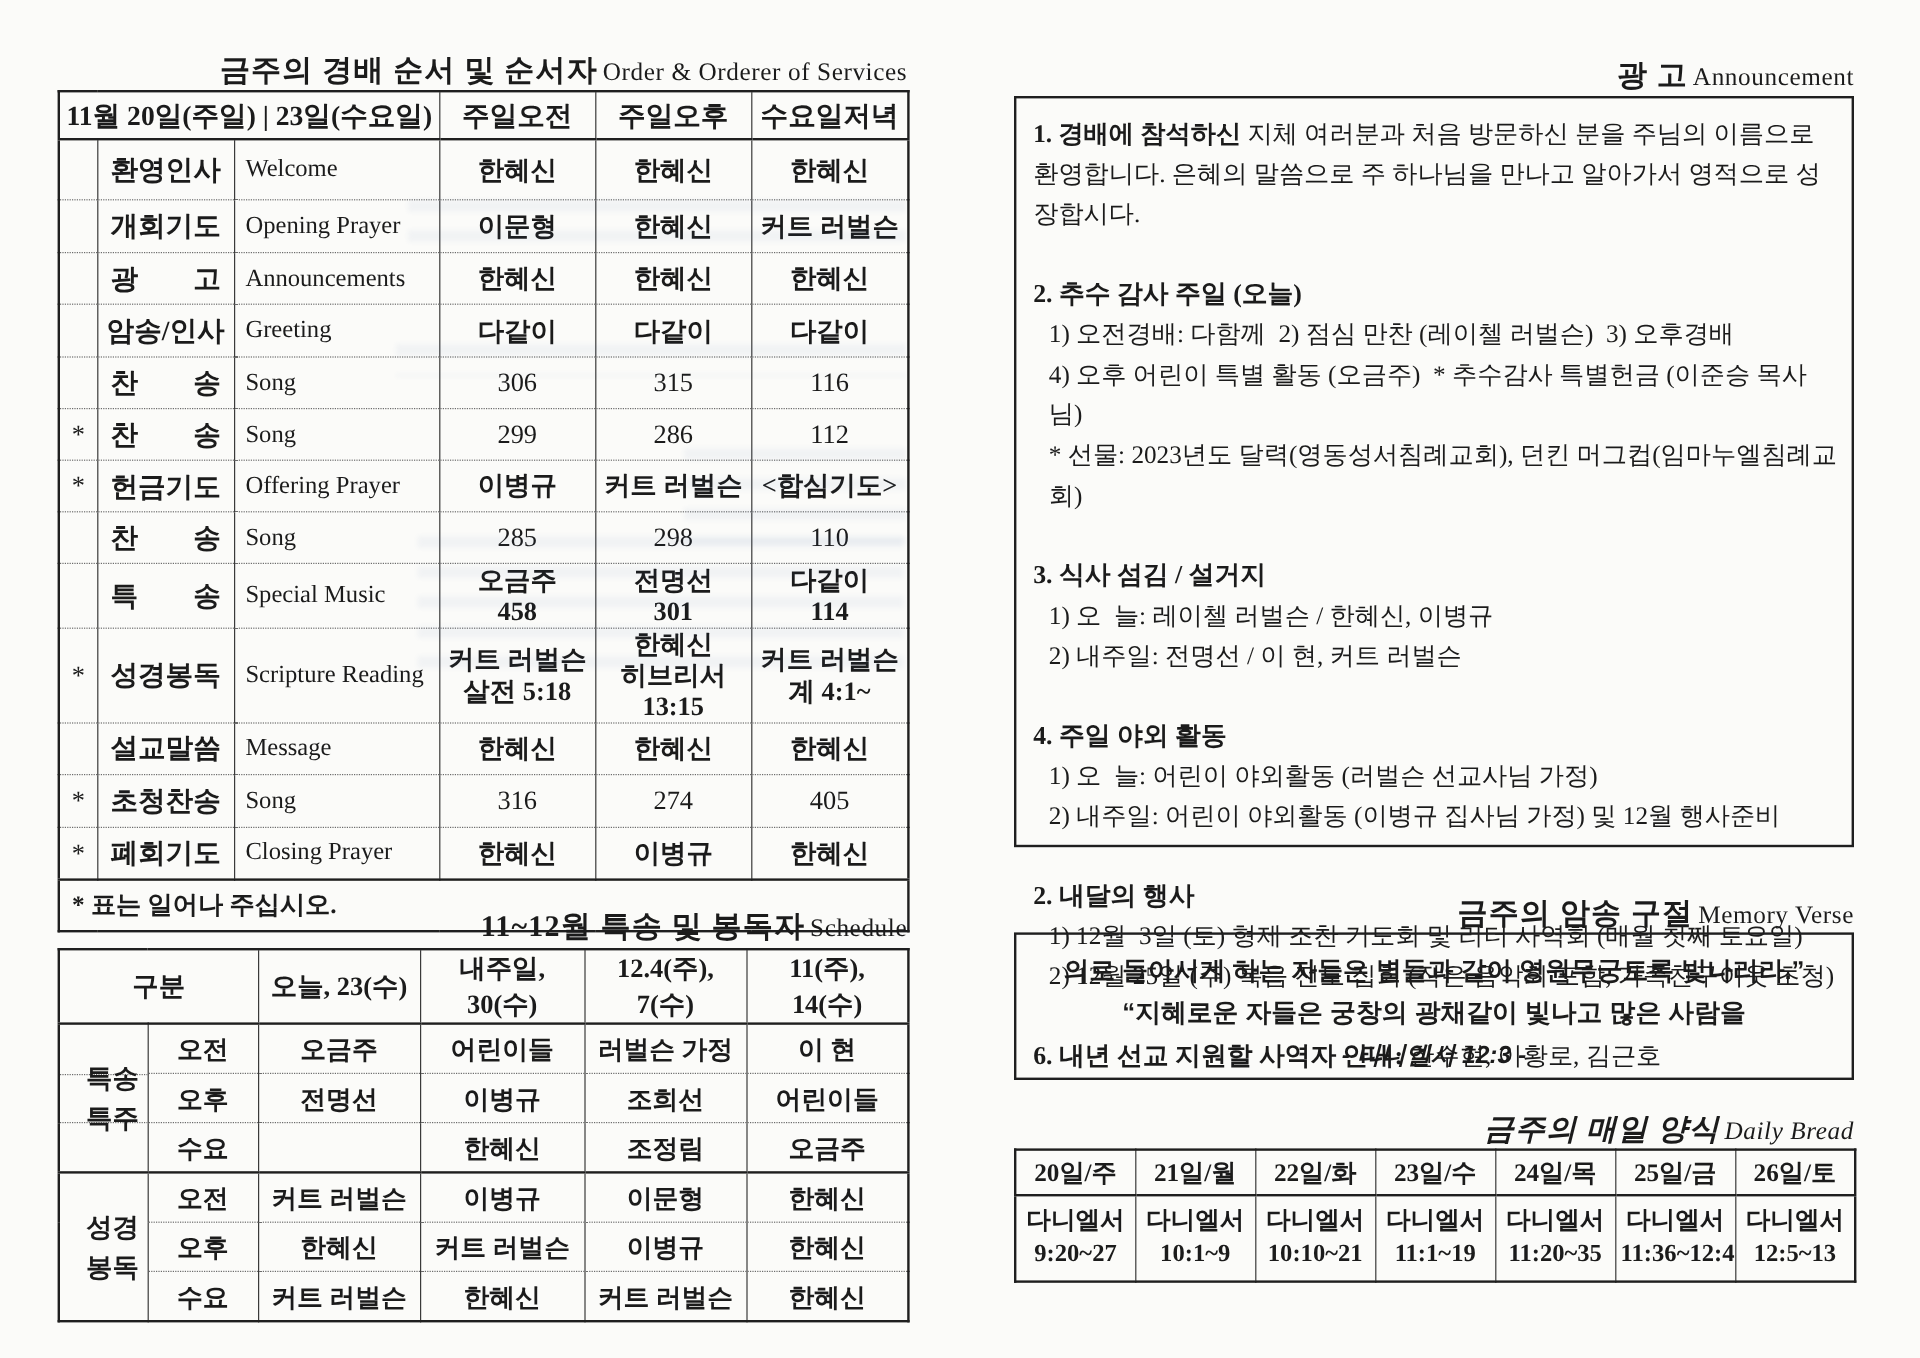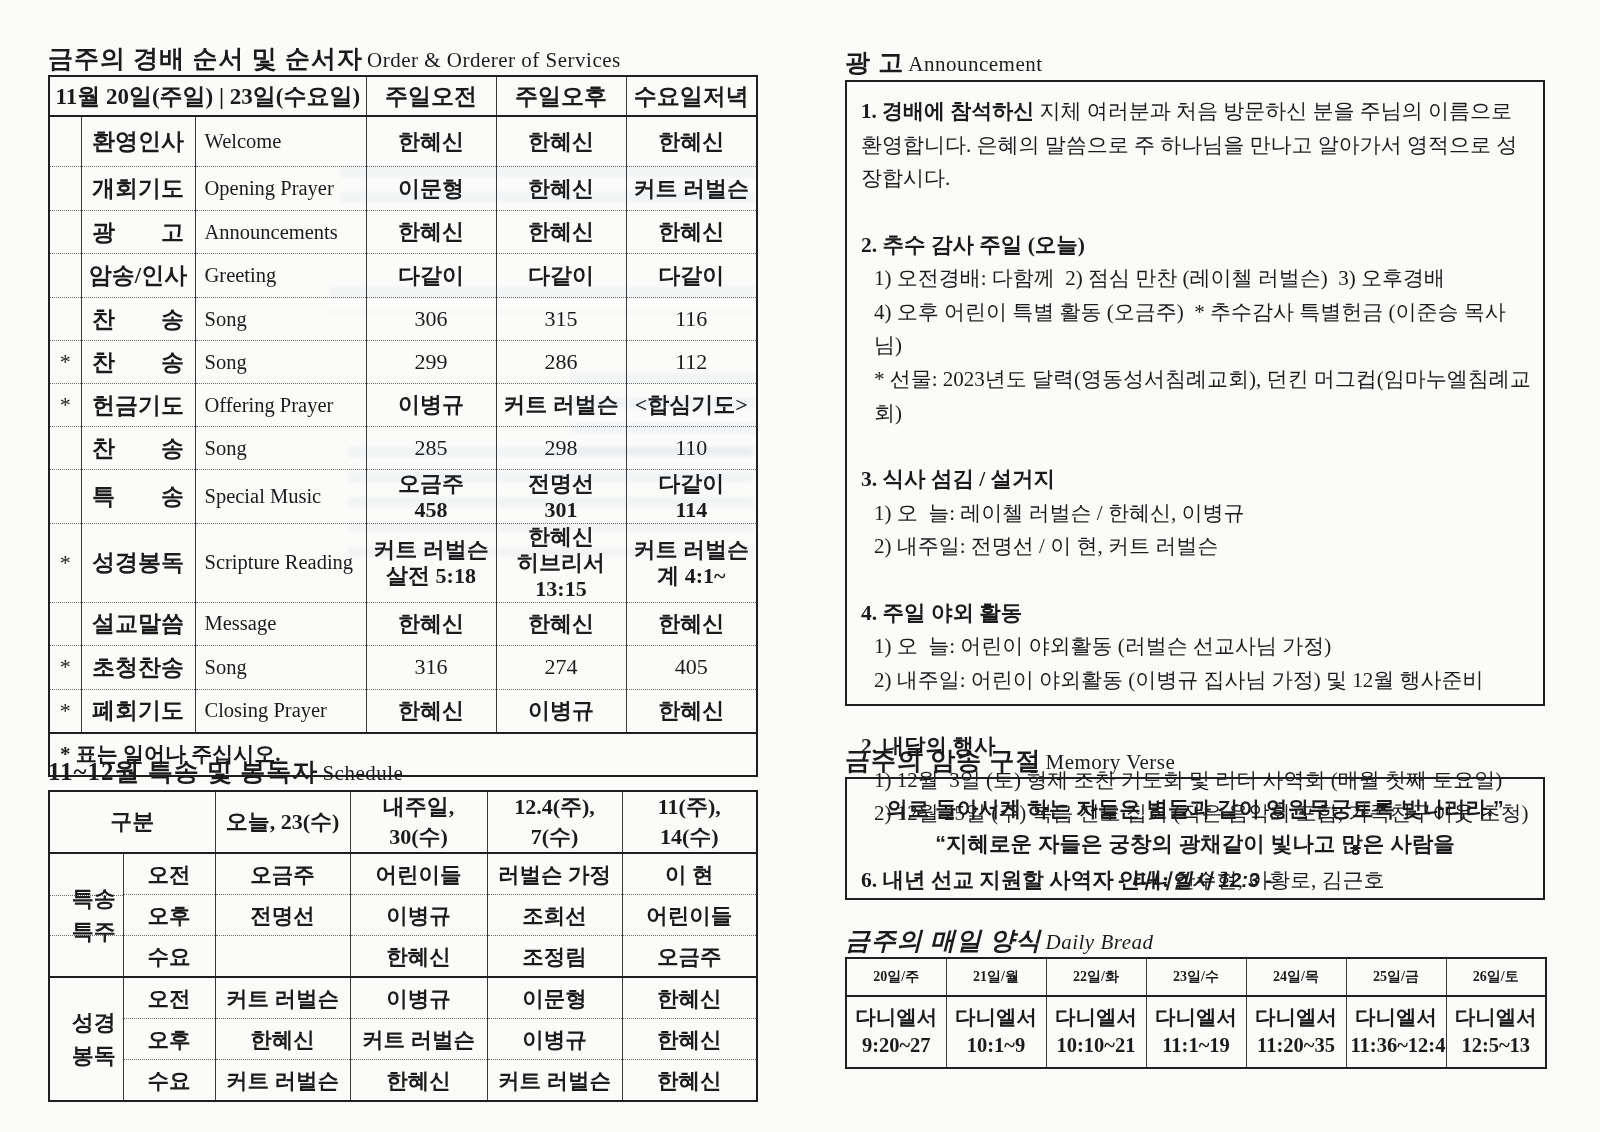--- a/index.html
+++ b/index.html
@@ -7,21 +7,21 @@
     width:1600px;height:1132px;background:#fbfbf9;
     font-family:"Liberation Serif","DejaVu Serif",serif;color:#1b1b1b;
     position:relative;overflow:hidden;
   }
   .page{position:relative;width:1600px;height:1132px;}
   .col{position:absolute;top:0;}
   .col-left{left:48px;width:708px;}
   .col-right{left:845px;width:700px;}
 
   
-  .sec-title{position:absolute;width:100%;text-align:left;white-space:nowrap;}
+  .sec-title{position:absolute;width:100%;text-align:right;white-space:nowrap;}
   .sec-title .ko-part{font-weight:bold;font-size:25px;letter-spacing:1px;}
   .sec-title .en-part{font-size:21px;font-weight:normal;letter-spacing:0.5px;}
 
   
   table{border-collapse:collapse;table-layout:fixed;position:absolute;background:transparent;}
   td,th{padding:0 4px;overflow:hidden;}
 
   
   .order-table{width:708px;left:0;top:75px;border:2px solid #1f1f1f;font-size:22px;}
   .order-table th,.order-table td{border-left:1px solid #3a3a3a;}
@@ -60,21 +60,21 @@
 
   
   .mv-box{position:absolute;left:0;top:777px;width:700px;height:123px;border:2px solid #1f1f1f;
     box-sizing:border-box;text-align:center;font-family:"Liberation Sans","DejaVu Sans",sans-serif;
     font-size:21.5px;line-height:1.65;padding-top:13px;font-weight:600;}
   .mv-ref{font-style:italic;font-weight:600;font-size:20.5px;font-family:"Liberation Sans","DejaVu Sans",sans-serif;}
 
   
   .db-table{width:700px;left:0;top:957px;border:2px solid #1f1f1f;font-size:20.5px;}
   .db-table th,.db-table td{border:1px solid #3a3a3a;text-align:center;}
-  .db-table th{height:36px;font-weight:bold;font-size:14px;border-bottom:2px solid #1f1f1f;}
+  .db-table th{height:36px;font-weight:bold;font-size:21px;border-bottom:2px solid #1f1f1f;}
   .db-table td{height:70px;font-weight:700;line-height:1.35;}
 
   
   .ghost{position:absolute;opacity:0.08;filter:blur(2px);transform:scaleX(-1);pointer-events:none;
     background:repeating-linear-gradient(to bottom,transparent 0 15px,rgba(62,98,158,.65) 15px 25px);}
   .g1{left:292px;top:152px;width:415px;height:55px;}
   .g2{left:282px;top:272px;width:425px;height:42px;}
   .g3{left:522px;top:358px;width:185px;height:95px;}
   .g4{left:300px;top:432px;width:405px;height:125px;}
 </style>

